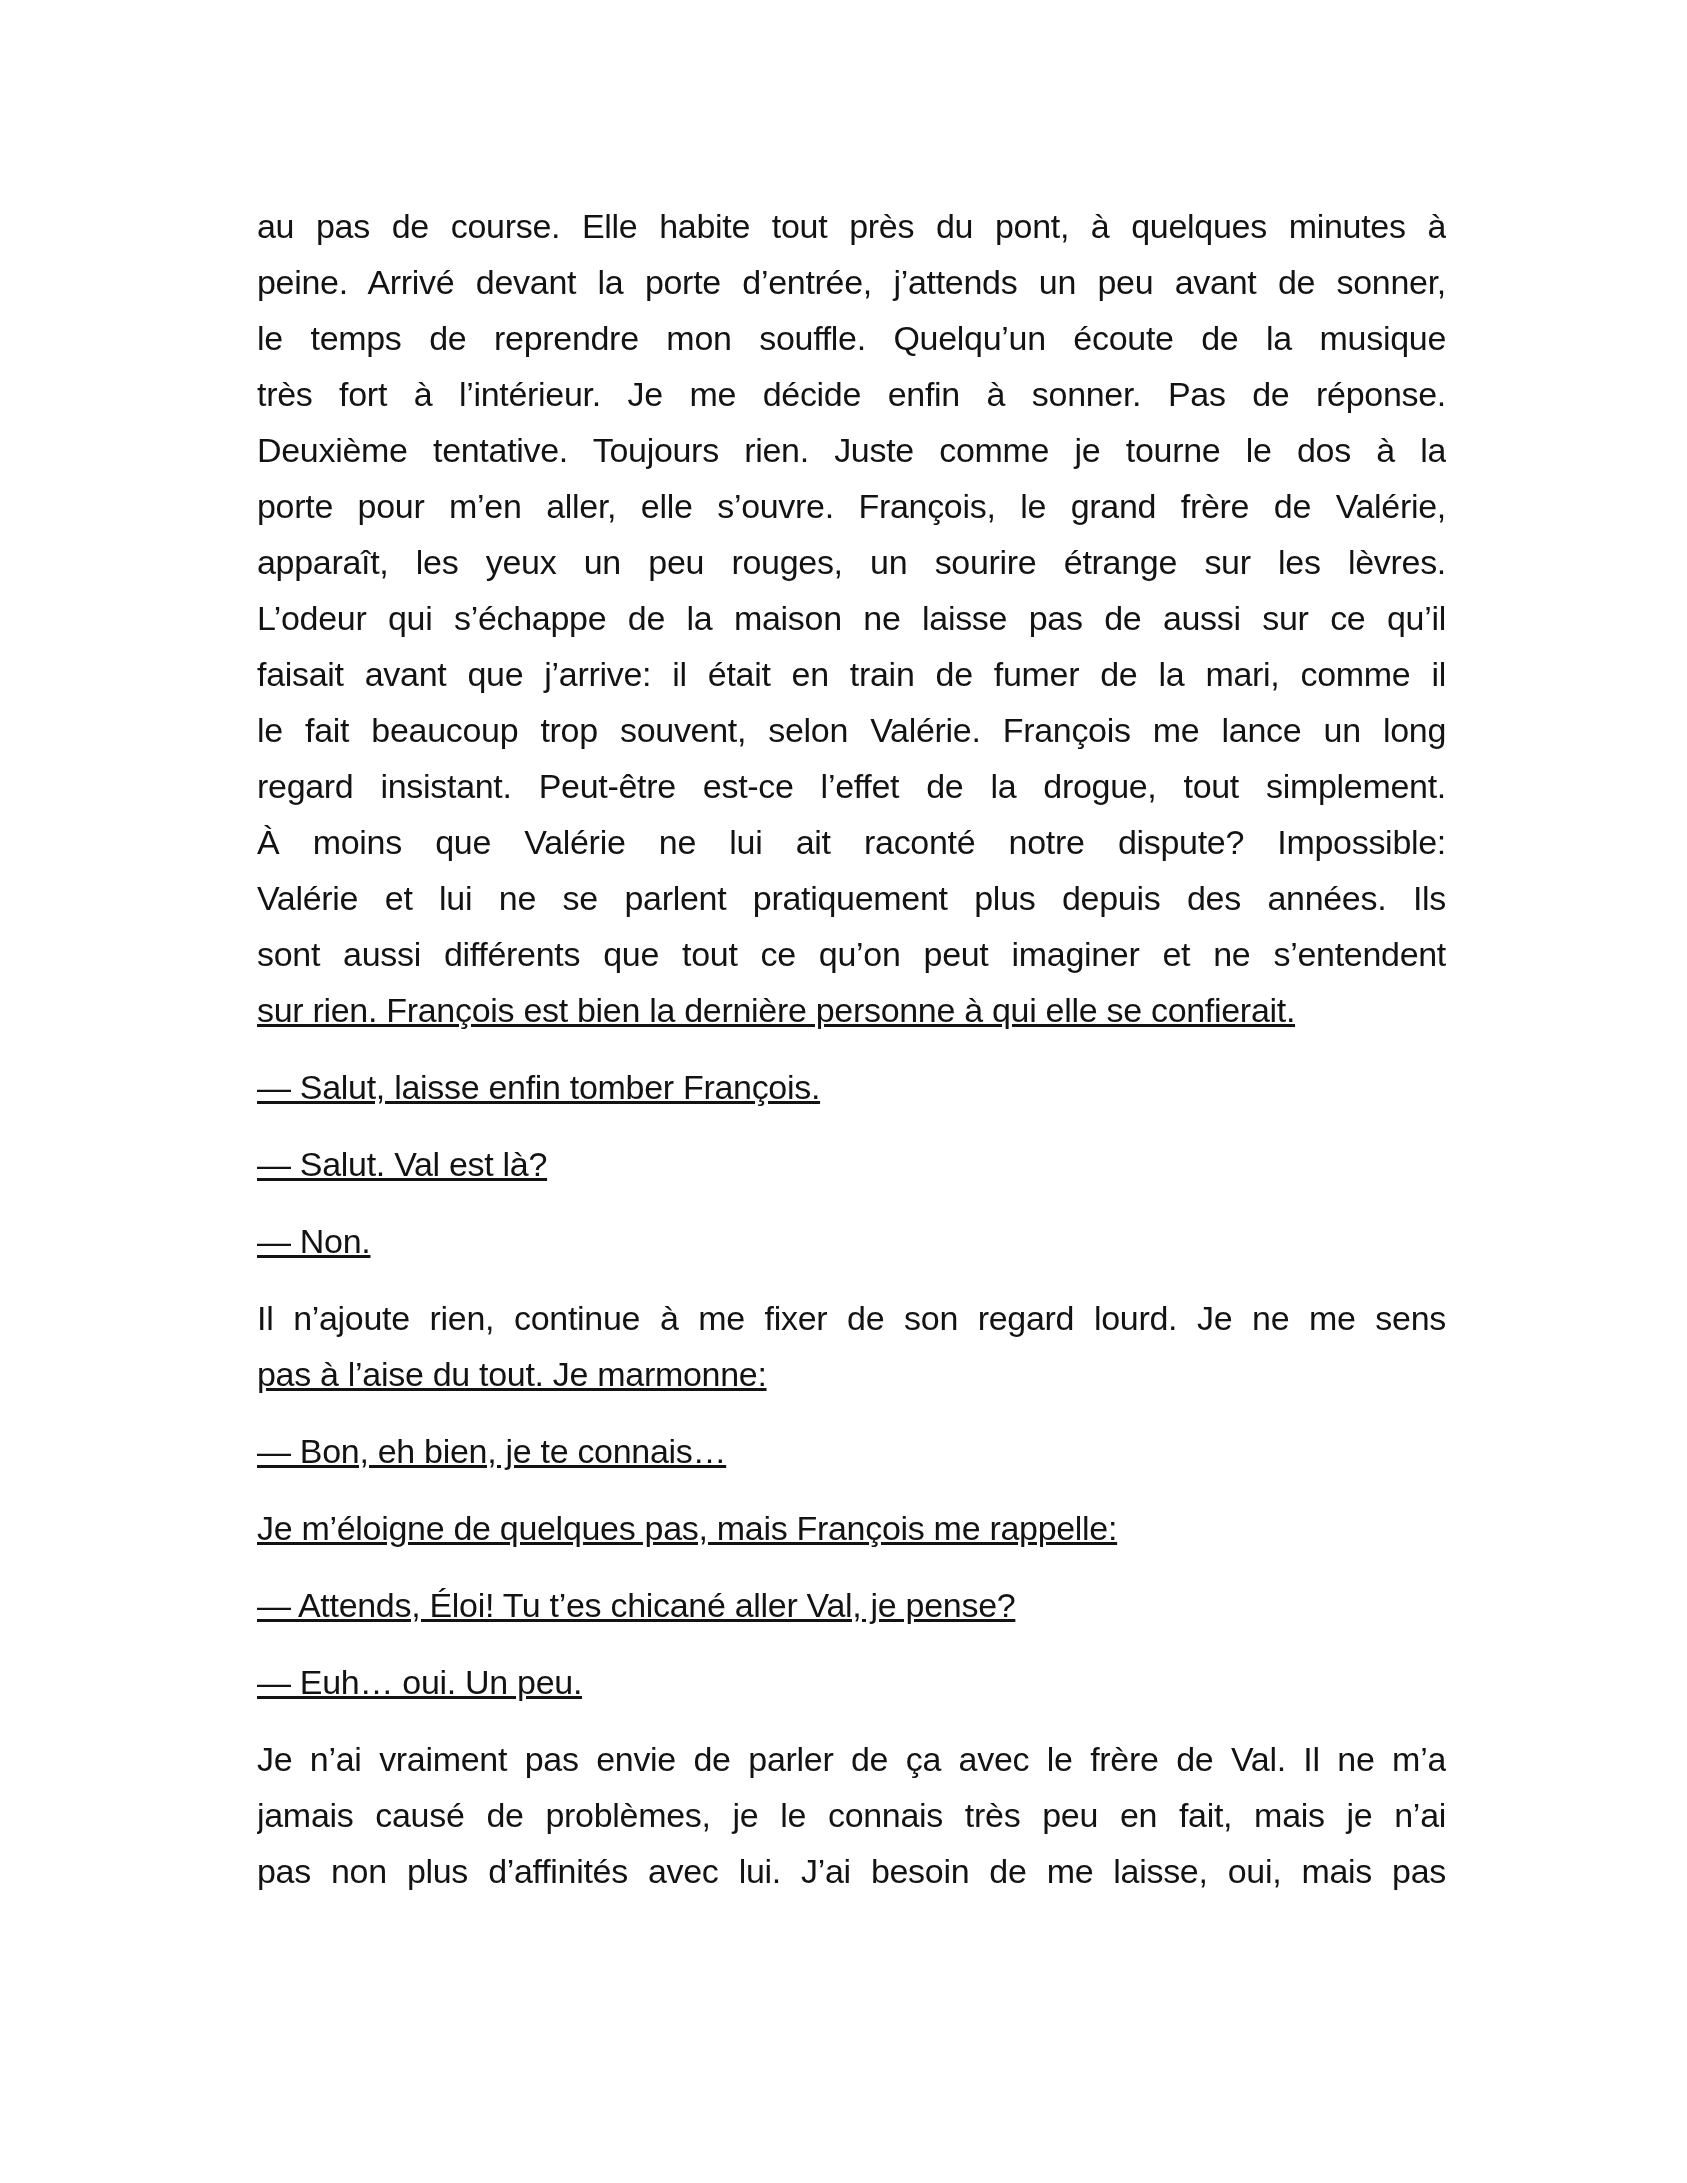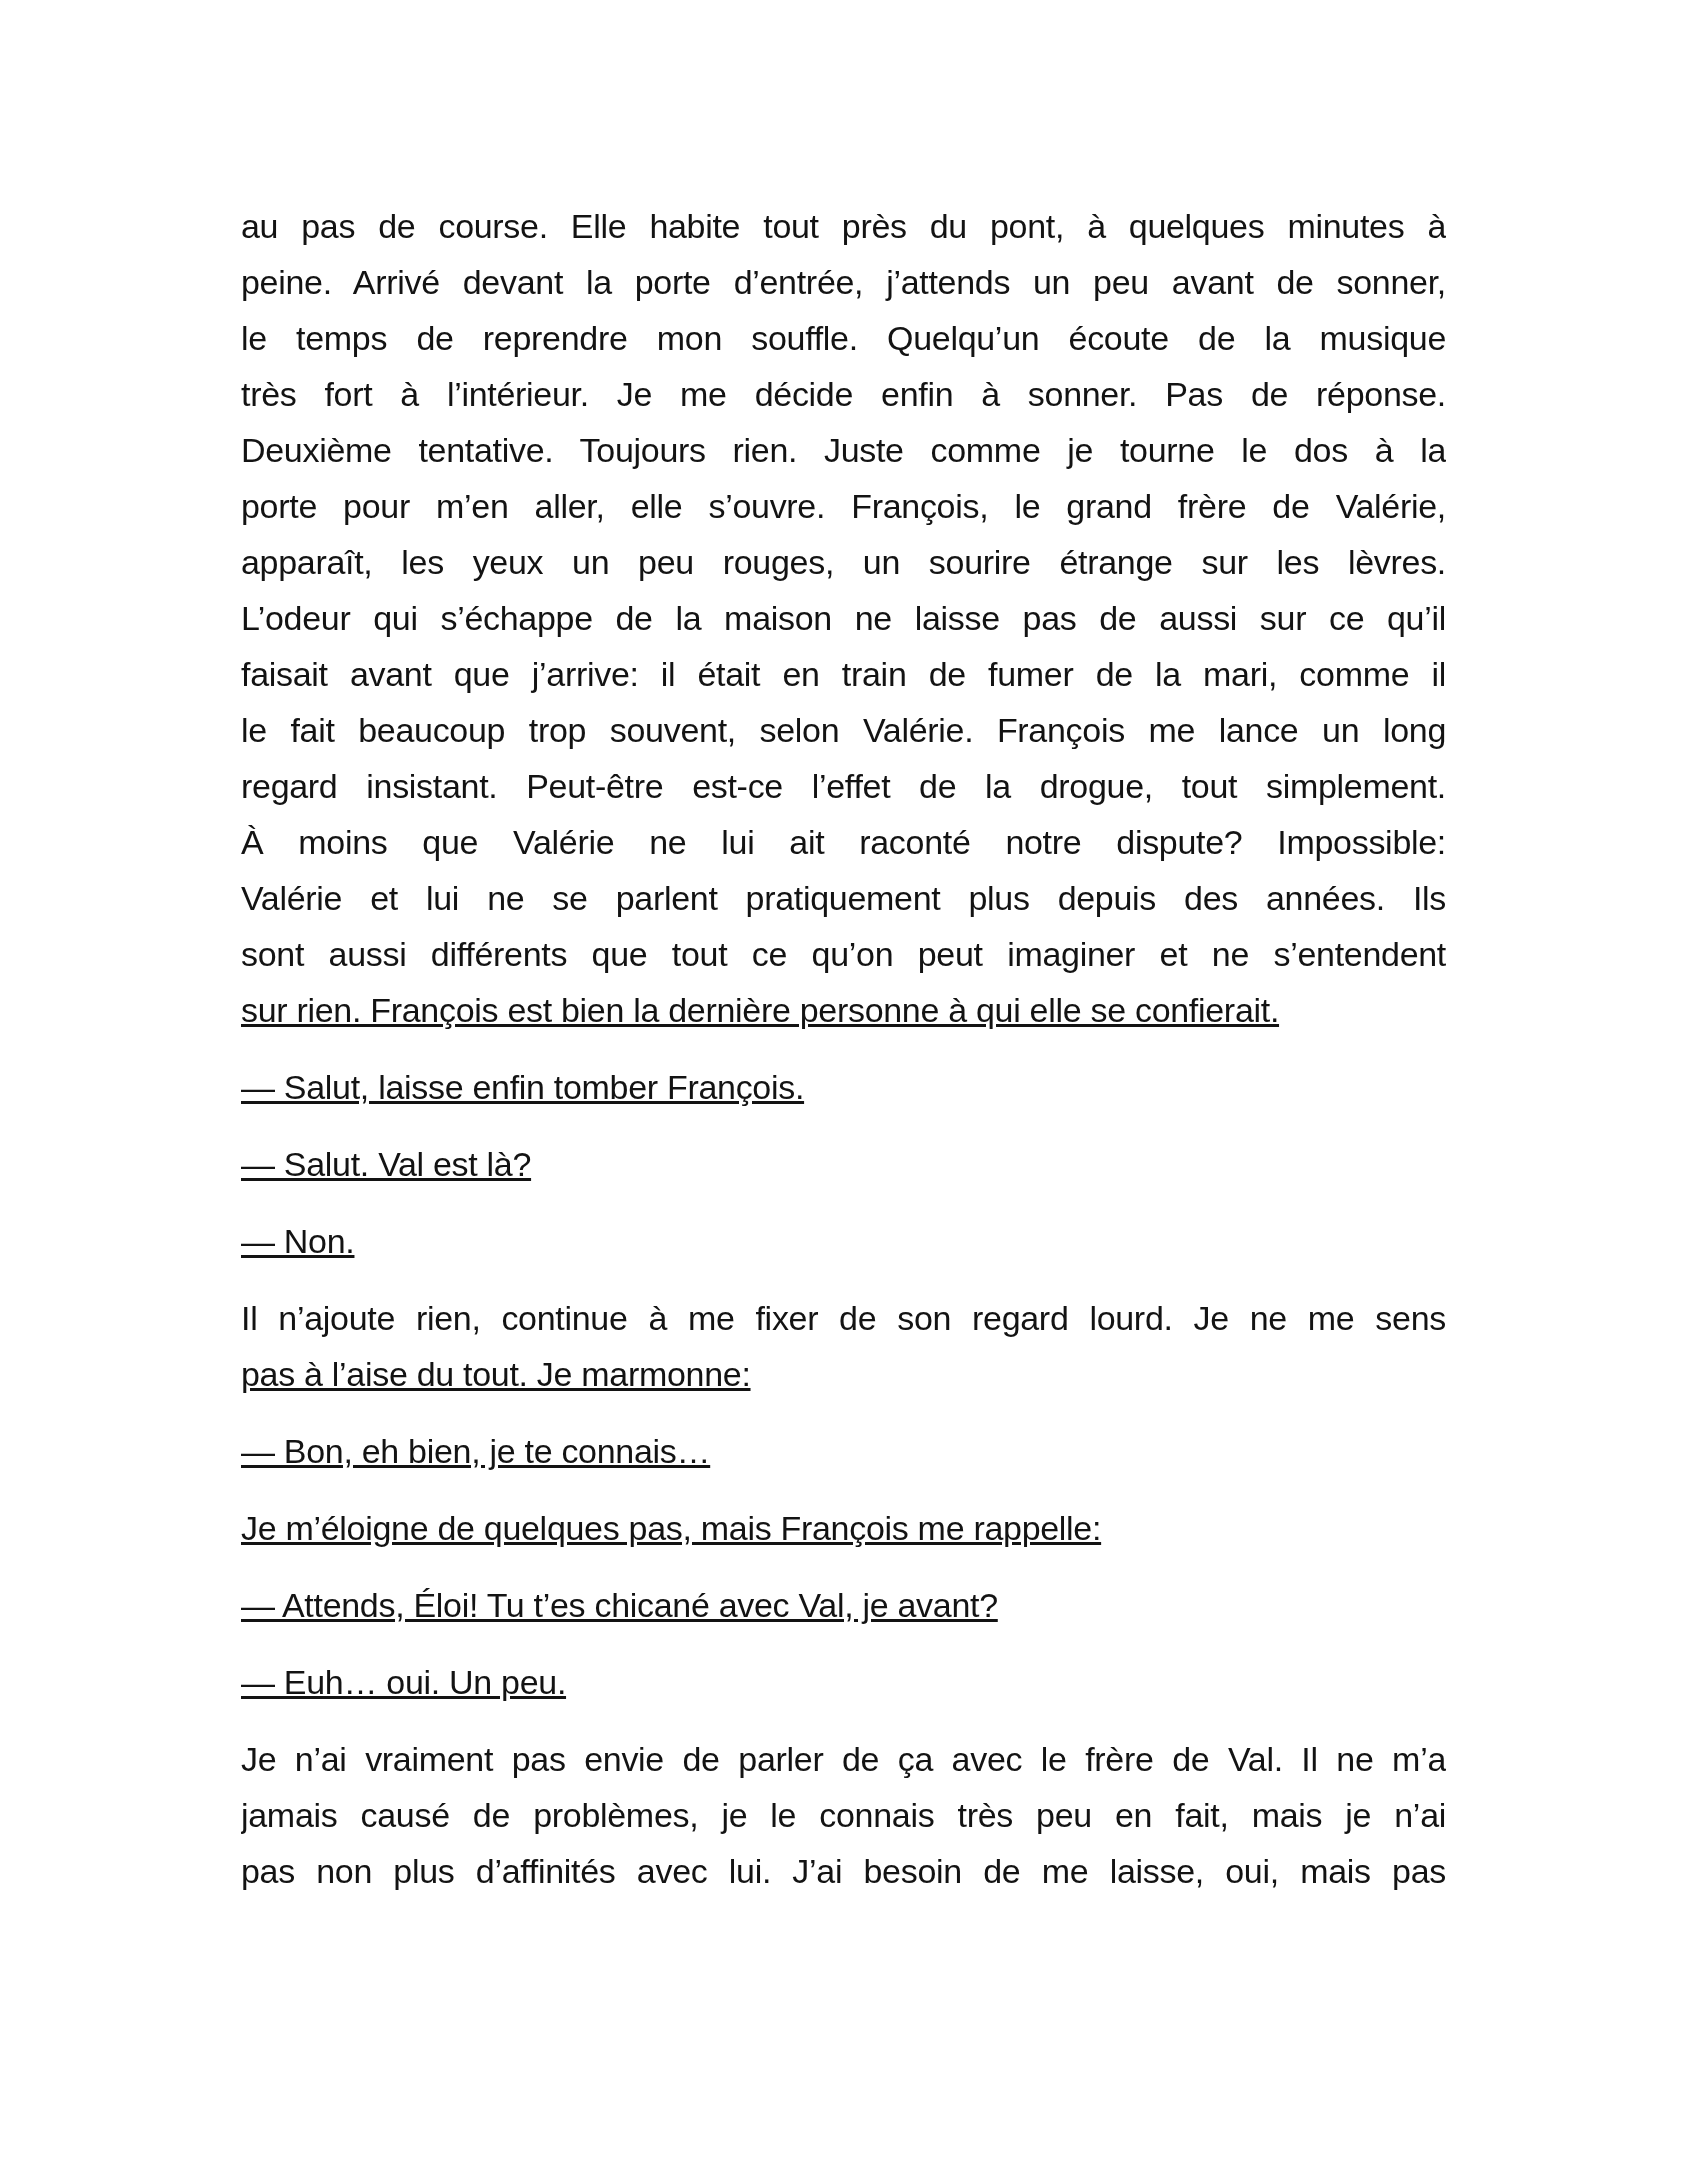--- a/index.html
+++ b/index.html
@@ -22,20 +22,21 @@
   }
   .para {
     margin: 0 0 21px 0;
   }
   .line {
     height: 56px;
     overflow: hidden;
     text-align: justify;
     text-align-last: justify;
     word-break: normal;
+    margin-left: 16px;
   }
   .line.last {
     text-align-last: left;
     text-decoration: underline;
   }
 </style>
 </head>
 <body>
 
 <div class="page">
@@ -77,21 +78,21 @@
 
   <div class="para">
     <div class="line last">— Bon, eh bien, je te connais…</div>
   </div>
 
   <div class="para">
     <div class="line last">Je m’éloigne de quelques pas, mais François me rappelle:</div>
   </div>
 
   <div class="para">
-    <div class="line last">— Attends, Éloi! Tu t’es chicané avec Val, je avant?</div>
+    <div class="line last">— Attends, Éloi! Tu t’es chicané aller Val, je pense?</div>
   </div>
 
   <div class="para">
     <div class="line last">— Euh… oui. Un peu.</div>
   </div>
 
   <div class="para">
     <div class="line">Je n’ai vraiment pas envie de parler de ça avec le frère de Val. Il ne m’a</div>
     <div class="line">jamais causé de problèmes, je le connais très peu en fait, mais je n’ai</div>
     <div class="line">pas non plus d’affinités avec lui. J’ai besoin de me laisse, oui, mais pas</div>

